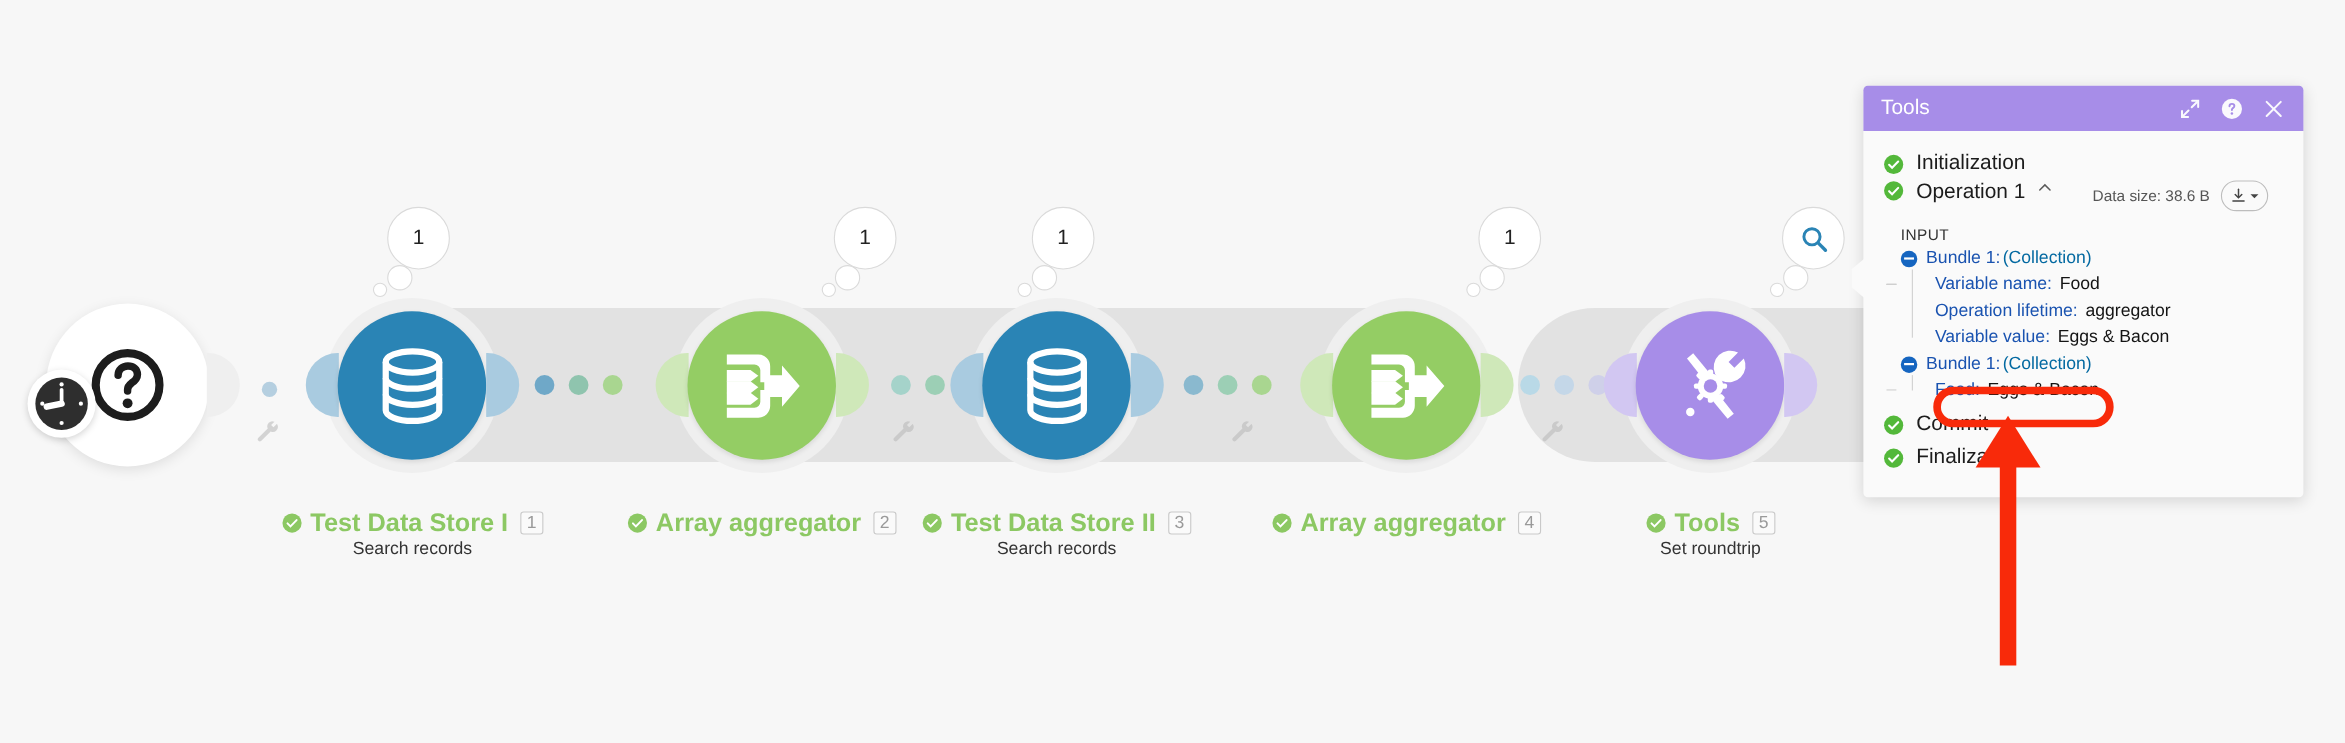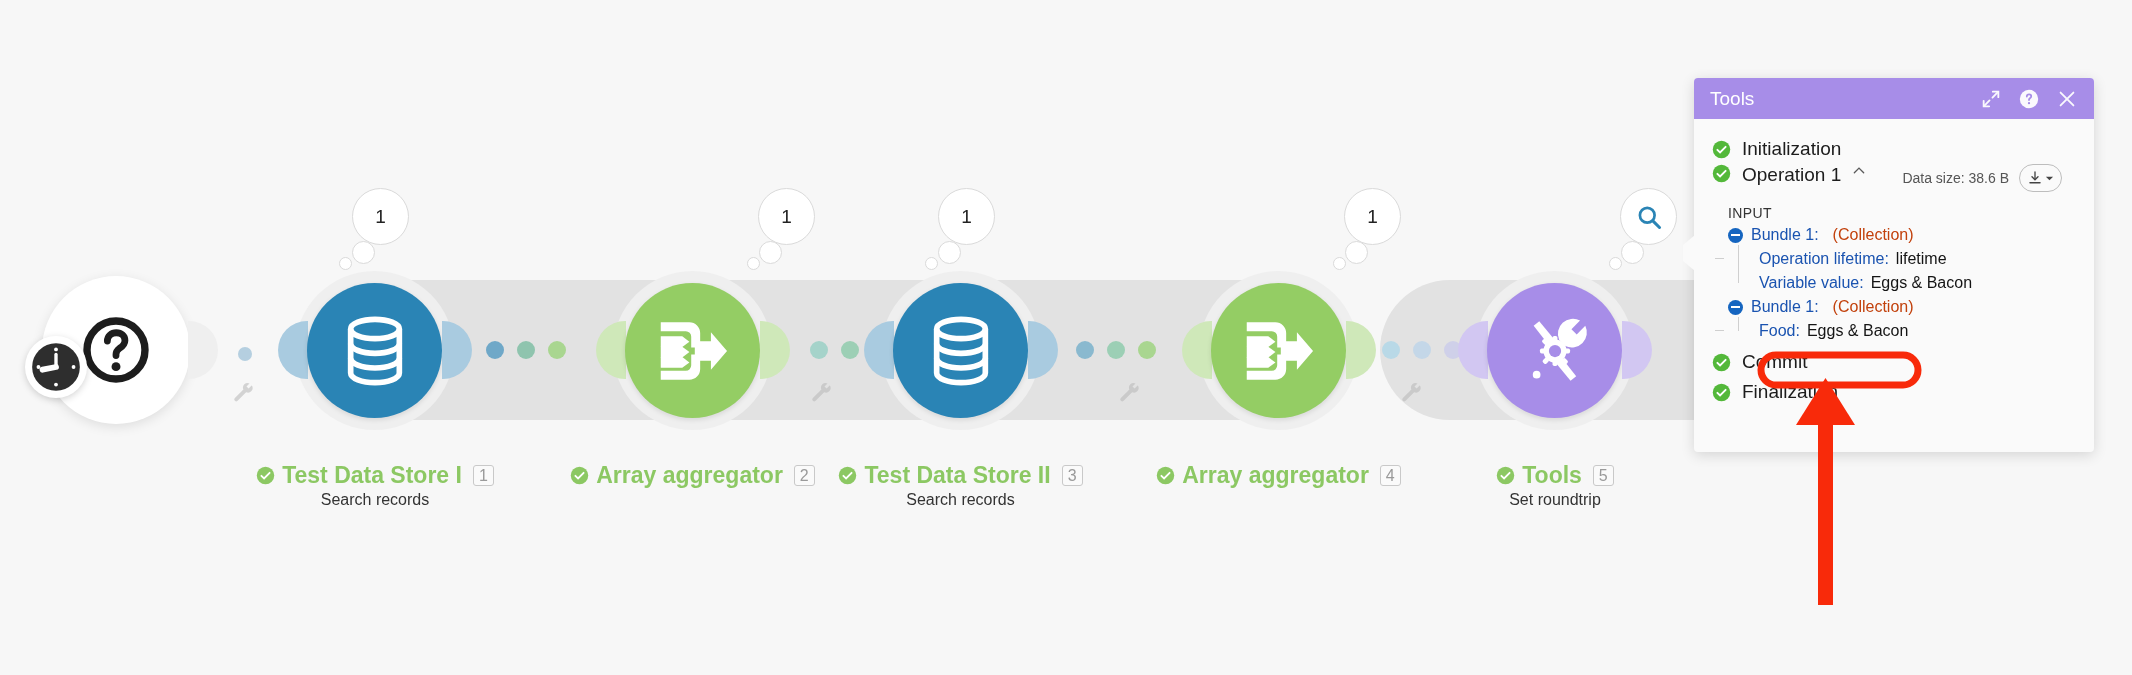--- a/index.html
+++ b/index.html
@@ -117,21 +117,21 @@
   .tree { padding-left: 34px; position: relative; }
   .tree-row { display: flex; align-items: center; font-size: 16px; height: 24px; }
   .minus {
     width: 15px; height: 15px; border-radius: 50%; background: #1565c0;
     margin-right: 8px; position: relative; flex: 0 0 auto;
   }
   .minus::after {
     content: ""; position: absolute; left: 3px; top: 6.5px; width: 9px; height: 2px; background: #fff;
   }
   .k { color: #1a53b0; }
-  .kmuted { color: #c2410c; margin-left: 14px; }
+  .kmuted { color: #0369a1; margin-left: 2px; }
   .v { color: #141414; margin-left: 7px; }
   .child { padding-left: 31px; position: relative; }
   .child .tree-row::before {
     content: ""; position: absolute; left: -13px; top: 11px; width: 9px; height: 1px; background: #cfcfcf;
   }
   .child::before {
     content: ""; position: absolute; left: 10px; top: -2px; bottom: 12px; width: 1px; background: #cfcfcf;
   }
 
   
@@ -468,22 +468,26 @@
 
       <div class="section-label">INPUT</div>
       <div class="tree">
         <div class="tree-row">
           <span class="minus"></span>
           <span class="k">Bundle 1:</span>
           <span class="kmuted">(Collection)</span>
         </div>
         <div class="child">
           <div class="tree-row">
+            <span class="k">Variable name:</span>
+            <span class="v">Food</span>
+          </div>
+          <div class="tree-row">
             <span class="k">Operation lifetime:</span>
-            <span class="v">lifetime</span>
+            <span class="v">aggregator</span>
           </div>
           <div class="tree-row">
             <span class="k">Variable value:</span>
             <span class="v">Eggs &amp; Bacon</span>
           </div>
         </div>
       </div>
 
       <div class="tree">
         <div class="tree-row">

